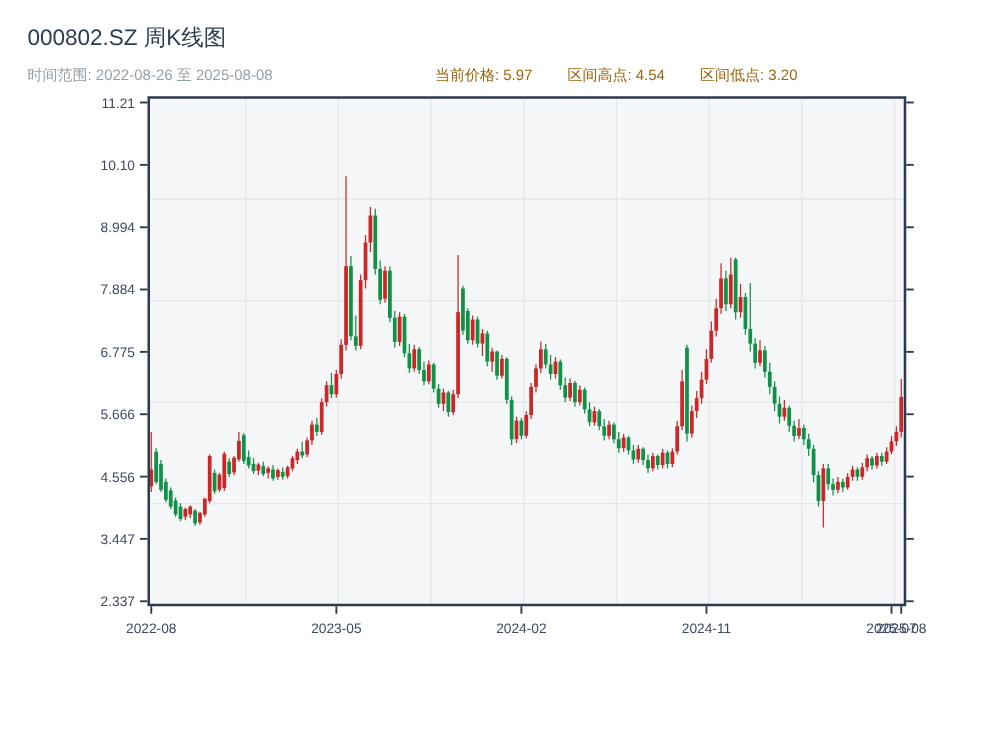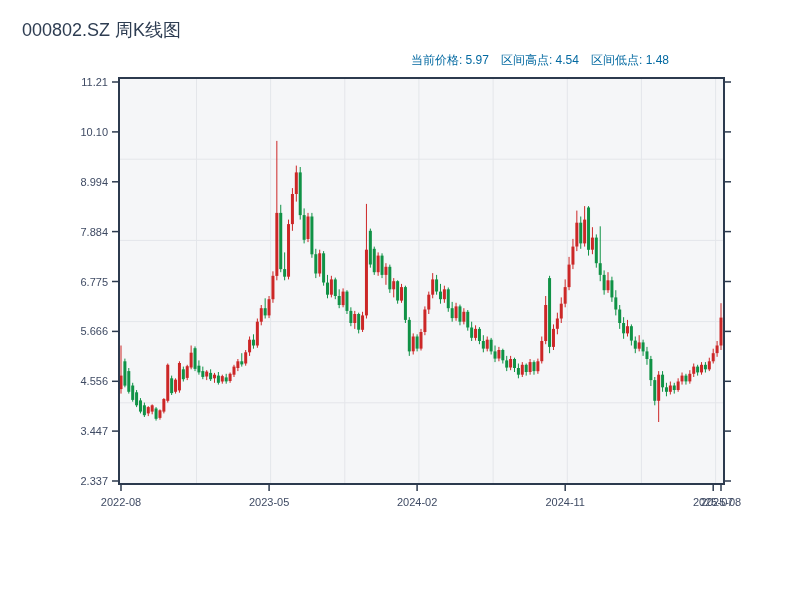--- a/index.html
+++ b/index.html
@@ -8,37 +8,38 @@
     font-family:"Liberation Sans","DejaVu Sans",sans-serif;overflow:hidden;
   }
   .title{
     position:absolute;left:22px;top:19px;font-size:18px;line-height:22px;
     color:#2e3d52;font-weight:normal;margin:0;
   }
   .subtitle{
     position:absolute;left:22px;top:52px;font-size:12px;color:#949ea8;
   }
   .metrics{
-    position:absolute;top:52px;right:131px;font-size:12px;color:#0369a1;
-    display:flex;gap:12px;white-space:nowrap;
+    position:absolute;top:52px;right:162px;font-size:12px;color:#a16207;
+    display:flex;gap:28px;white-space:nowrap;
   }
   #kline-svg{position:absolute;left:0;top:0;}
   #kline-svg text{
     font-family:"Liberation Sans","DejaVu Sans",sans-serif;
   }
 </style>
 </head>
 <body>
 
 <div class="page">
   <h1 class="title">000802.SZ 周K线图</h1>
+  <div class="subtitle">时间范围: 2022-08-26 至 2025-08-08</div>
   <div class="metrics">
     <span>当前价格: 5.97</span>
     <span>区间高点: 4.54</span>
-    <span>区间低点: 1.48</span>
+    <span>区间低点: 3.20</span>
   </div>
   <svg id="kline-svg" width="800" height="540">
       <rect x="119" y="78" width="605" height="406" fill="#f5f6f8"></rect>
       <g stroke="#e4e6ea" stroke-width="1">
         <line x1="196.5" y1="79" x2="196.5" y2="483"></line>
         <line x1="270.6" y1="79" x2="270.6" y2="483"></line>
         <line x1="344.8" y1="79" x2="344.8" y2="483"></line>
         <line x1="418.9" y1="79" x2="418.9" y2="483"></line>
         <line x1="493.1" y1="79" x2="493.1" y2="483"></line>
         <line x1="567.3" y1="79" x2="567.3" y2="483"></line>

